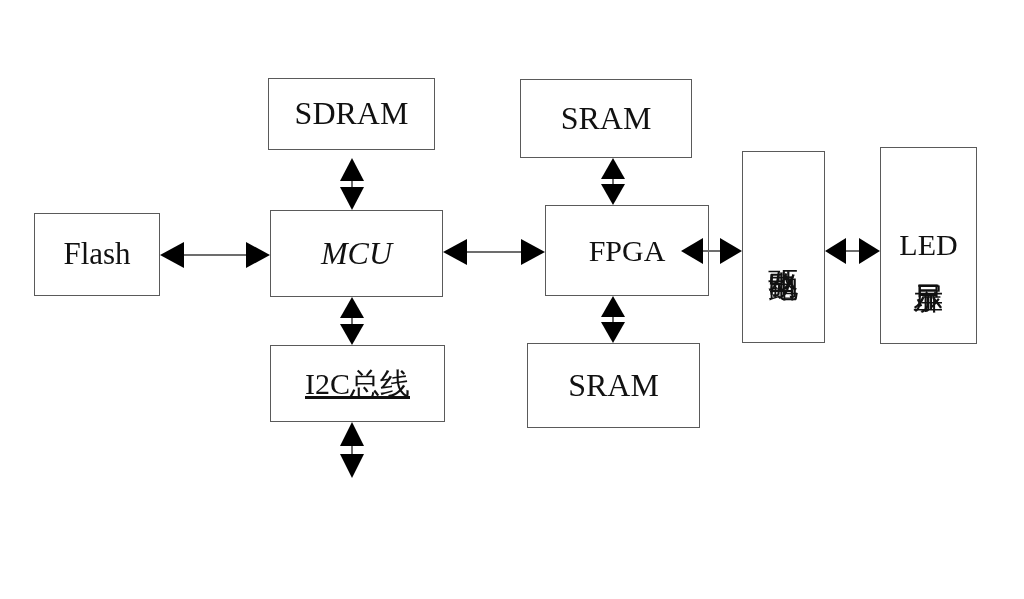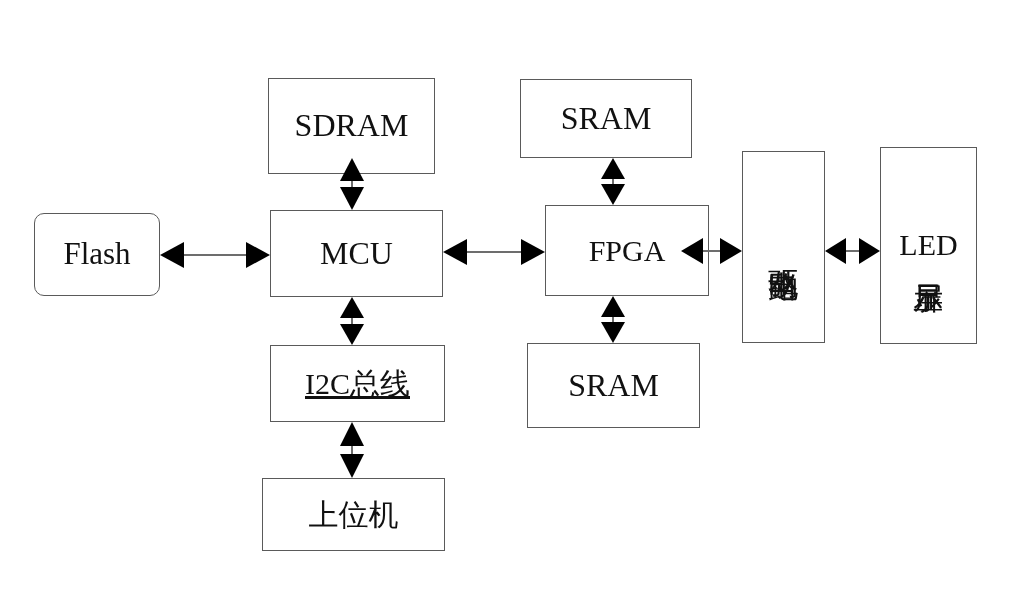--- a/index.html
+++ b/index.html
@@ -63,39 +63,36 @@
   }
   .head {
     fill: #000000;
   }
 </style>
 </head>
 <body>
 
 <div id="canvas">
 
-  <div class="node" style="left:34px; top:213px; width:126px; height:83px; font-size:31px;border-radius:10px;">
+  <div class="node" style="left:34px; top:213px; width:126px; height:83px; font-size:31px;">
     <span class="label">Flash</span>
   </div>
 
-  <div class="node" style="left:268px; top:78px; width:167px; height:96px; font-size:32px;">
+  <div class="node" style="left:268px; top:78px; width:167px; height:72px; font-size:32px;">
     <span class="label">SDRAM</span>
   </div>
 
-  <div class="node" style="left:270px; top:210px; width:173px; height:87px; font-size:32px;">
+  <div class="node" style="left:270px; top:210px; width:173px; height:87px; font-size:32px;font-style:italic;">
     <span class="label">MCU</span>
   </div>
 
   <div class="node" style="left:270px; top:345px; width:175px; height:77px; font-size:30px;text-decoration:underline;">
     <span class="label">I2C总线</span>
   </div>
 
-  <div class="node" style="left:262px; top:478px; width:183px; height:73px; font-size:30px;">
-    <span class="label">上位机</span>
-  </div>
 
   <div class="node" style="left:520px; top:79px; width:172px; height:79px; font-size:32px;">
     <span class="label">SRAM</span>
   </div>
 
   <div class="node" style="left:545px; top:205px; width:164px; height:91px; font-size:30px;">
     <span class="label">FPGA</span>
   </div>
 
   <div class="node" style="left:527px; top:343px; width:173px; height:85px; font-size:32px;">

